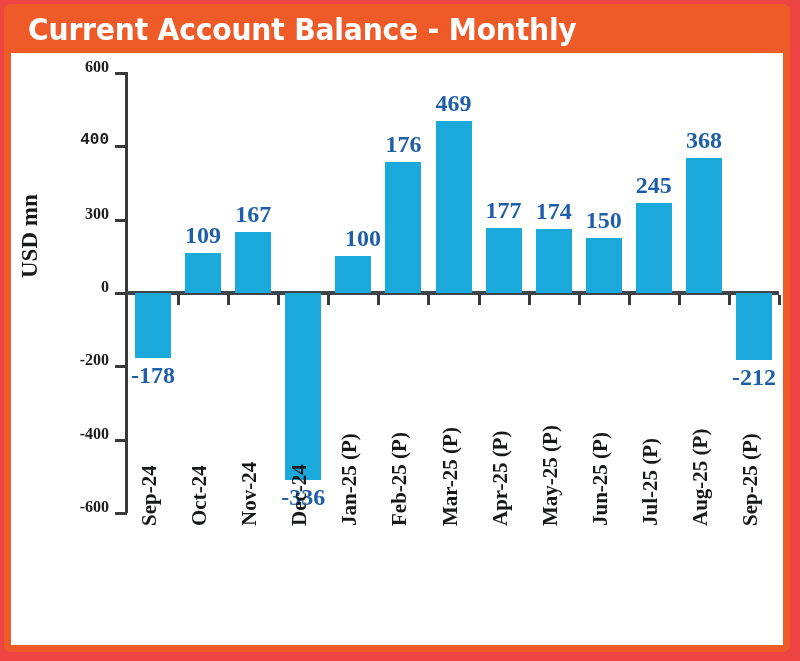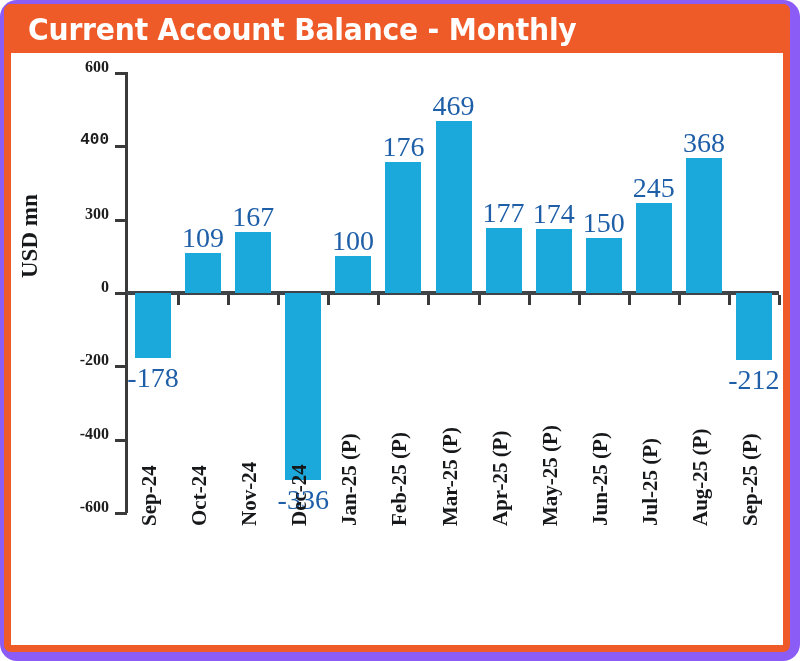--- a/index.html
+++ b/index.html
@@ -4,24 +4,23 @@
 <style>
   html, body {
     margin: 0;
     padding: 0;
     background: #ffffff;
   }
   #root {
     position: relative;
     width: 800px;
     height: 661px;
-    background: #8b5cf6;
+    background: #ef4444;
     font-family: "Liberation Serif", serif;
     overflow: hidden;
-    border-radius: 17px;
   }
 
   
   .frame {
     position: absolute;
     left: 4px;
     top: 4px;
     width: 786px;
     height: 648px;
     border: 7px solid #ef5b28;
@@ -114,22 +113,22 @@
   }
 
   .bar {
     position: absolute;
     background: #1ba9dc;
   }
 
   .bar-label {
     position: absolute;
     text-align: center;
-    font-size: 28px;
-    font-weight: normal;
+    font-size: 24px;
+    font-weight: bold;
     color: #1f5fa8;
     font-family: "Liberation Serif", serif;
     white-space: nowrap;
   }
 
   .x-label {
     position: absolute;
     font-size: 21px;
     font-weight: bold;
     color: #16181a;
@@ -185,21 +184,21 @@
     <div id="bars">
         <div class="bar" style="left: 124.038px; width: 36px; height: 65.2667px; top: 240px; background: rgb(27, 169, 220);"></div>
         <div class="bar-label" style="left: 97.0385px; width: 90px; color: rgb(31, 95, 168); top: 309.267px;">-178</div>
         <div class="bar" style="left: 174.115px; width: 36px; height: 39.9667px; top: 200.033px; background: rgb(27, 169, 220);"></div>
         <div class="bar-label" style="left: 147.115px; width: 90px; color: rgb(31, 95, 168); top: 169.033px;">109</div>
         <div class="bar" style="left: 224.192px; width: 36px; height: 61.2333px; top: 178.767px; background: rgb(27, 169, 220);"></div>
         <div class="bar-label" style="left: 197.192px; width: 90px; color: rgb(31, 95, 168); top: 147.767px;">167</div>
         <div class="bar" style="left: 274.269px; width: 36px; height: 186.633px; top: 240px; background: rgb(27, 169, 220);"></div>
         <div class="bar-label" style="left: 247.269px; width: 90px; color: rgb(31, 95, 168); top: 430.633px;">-336</div>
         <div class="bar" style="left: 324.346px; width: 36px; height: 36.6667px; top: 203.333px; background: rgb(27, 169, 220);"></div>
-        <div class="bar-label" style="left: 297px; width: 90px; color: rgb(31, 95, 168); top: 172.333px;">100</div>
+        <div class="bar-label" style="left: 307px; width: 90px; color: rgb(31, 95, 168); top: 172.333px;">100</div>
         <div class="bar" style="left: 374.423px; width: 36px; height: 130.9px; top: 109.1px; background: rgb(27, 169, 220);"></div>
         <div class="bar-label" style="left: 347.423px; width: 90px; color: rgb(31, 95, 168); top: 78.1px;">176</div>
         <div class="bar" style="left: 424.5px; width: 36px; height: 171.967px; top: 68.0333px; background: rgb(27, 169, 220);"></div>
         <div class="bar-label" style="left: 397.5px; width: 90px; color: rgb(31, 95, 168); top: 37.0333px;">469</div>
         <div class="bar" style="left: 474.577px; width: 36px; height: 64.9px; top: 175.1px; background: rgb(27, 169, 220);"></div>
         <div class="bar-label" style="left: 447.577px; width: 90px; color: rgb(31, 95, 168); top: 144.1px;">177</div>
         <div class="bar" style="left: 524.654px; width: 36px; height: 63.8px; top: 176.2px; background: rgb(27, 169, 220);"></div>
         <div class="bar-label" style="left: 497.654px; width: 90px; color: rgb(31, 95, 168); top: 145.2px;">174</div>
         <div class="bar" style="left: 574.731px; width: 36px; height: 55px; top: 185px; background: rgb(27, 169, 220);"></div>
         <div class="bar-label" style="left: 547.731px; width: 90px; color: rgb(31, 95, 168); top: 154px;">150</div>

